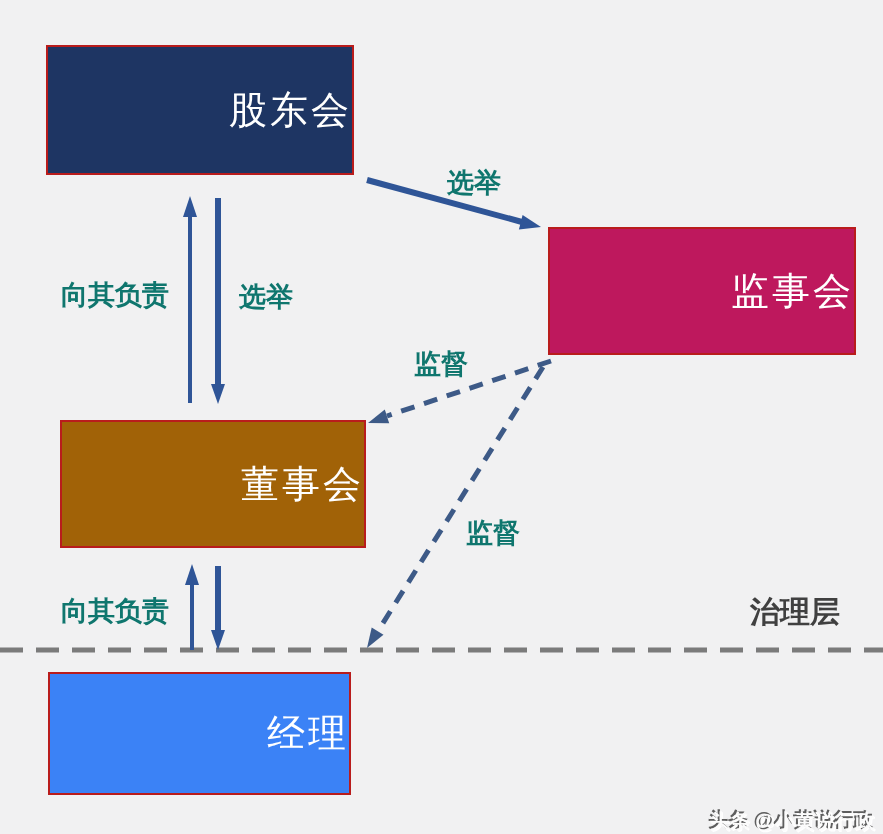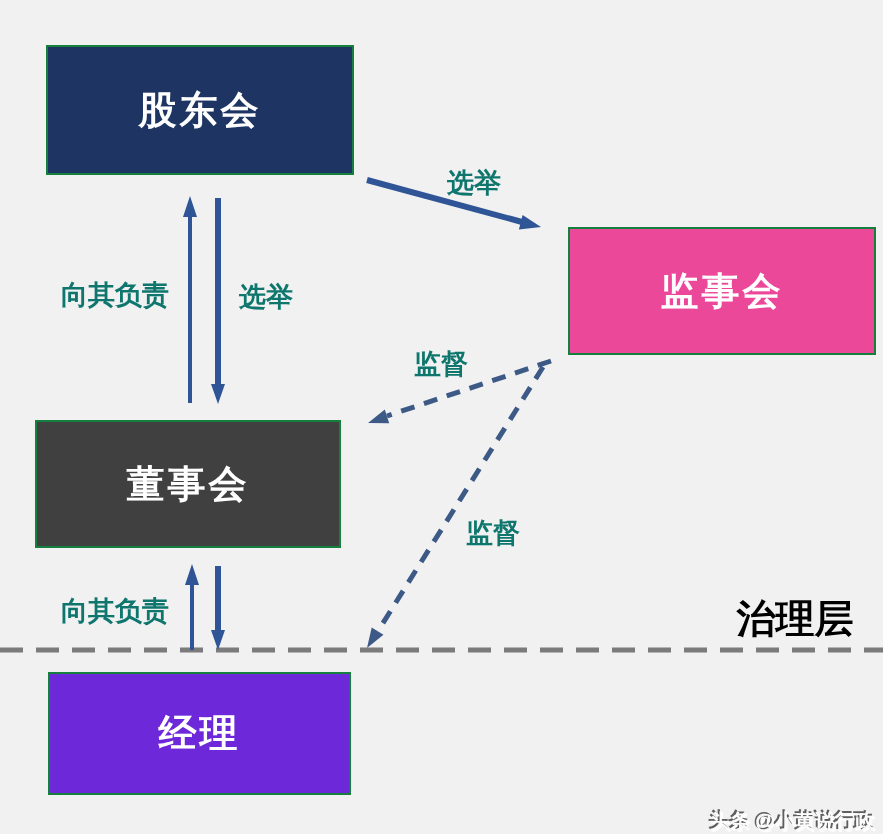--- a/index.html
+++ b/index.html
@@ -16,51 +16,51 @@
   }
   .arrow-layer {
     position: absolute;
     left: 0; top: 0;
     width: 883px; height: 834px;
   }
   .node {
     position: absolute;
     display: flex;
     align-items: center;
-    justify-content: center;
+    justify-content: flex-end;
     color: #ffffff;
     font-size: 38px;
-    font-weight: 700;
+    font-weight: 400;
     letter-spacing: 3px;
-    border: 2px solid #15803d;
+    border: 2px solid #b91c1c;
     box-sizing: border-box;
   }
   .node-shareholders { left: 46px; top: 45px; width: 308px; height: 130px; background: #1e3563; }
-  .node-supervisory  { left: 568px; top: 227px; width: 308px; height: 128px; background: #ec4899; }
-  .node-board        { left: 35px; top: 420px; width: 306px; height: 128px; background: #404040; }
-  .node-manager      { left: 48px; top: 672px; width: 303px; height: 123px; background: #6d28d9; }
+  .node-supervisory  { left: 548px; top: 227px; width: 308px; height: 128px; background: #be185d; }
+  .node-board        { left: 60px; top: 420px; width: 306px; height: 128px; background: #a16207; }
+  .node-manager      { left: 48px; top: 672px; width: 303px; height: 123px; background: #3b82f6; }
   .edge-label {
     position: absolute;
     color: #0f766e;
     font-size: 27px;
     font-weight: 700;
     text-align: center;
     white-space: nowrap;
   }
   .lbl-accountable-top    { left: 48px;  top: 277px; width: 134px; }
   .lbl-elect-board        { left: 206px; top: 279px; width: 120px; }
   .lbl-elect-supervisory  { left: 414px; top: 165px; width: 120px; }
   .lbl-supervise-board    { left: 381px; top: 346px; width: 120px; }
   .lbl-supervise-manager  { left: 433px; top: 515px; width: 120px; }
   .lbl-accountable-bottom { left: 48px;  top: 593px; width: 134px; }
   .lbl-appoint            { left: 206px; top: 593px; width: 120px; }
   .layer-label {
     position: absolute;
-    color: #000000;
-    font-size: 39px;
+    color: #404040;
+    font-size: 30px;
     font-weight: 700;
     text-align: center;
     white-space: nowrap;
   }
   .lbl-governance { left: 725px; top: 592px; width: 140px; }
   .lbl-management { left: 725px; top: 675px; width: 140px; }
   .watermark {
     position: absolute;
     left: 645px; top: 808px; width: 230px;
     text-align: right;

